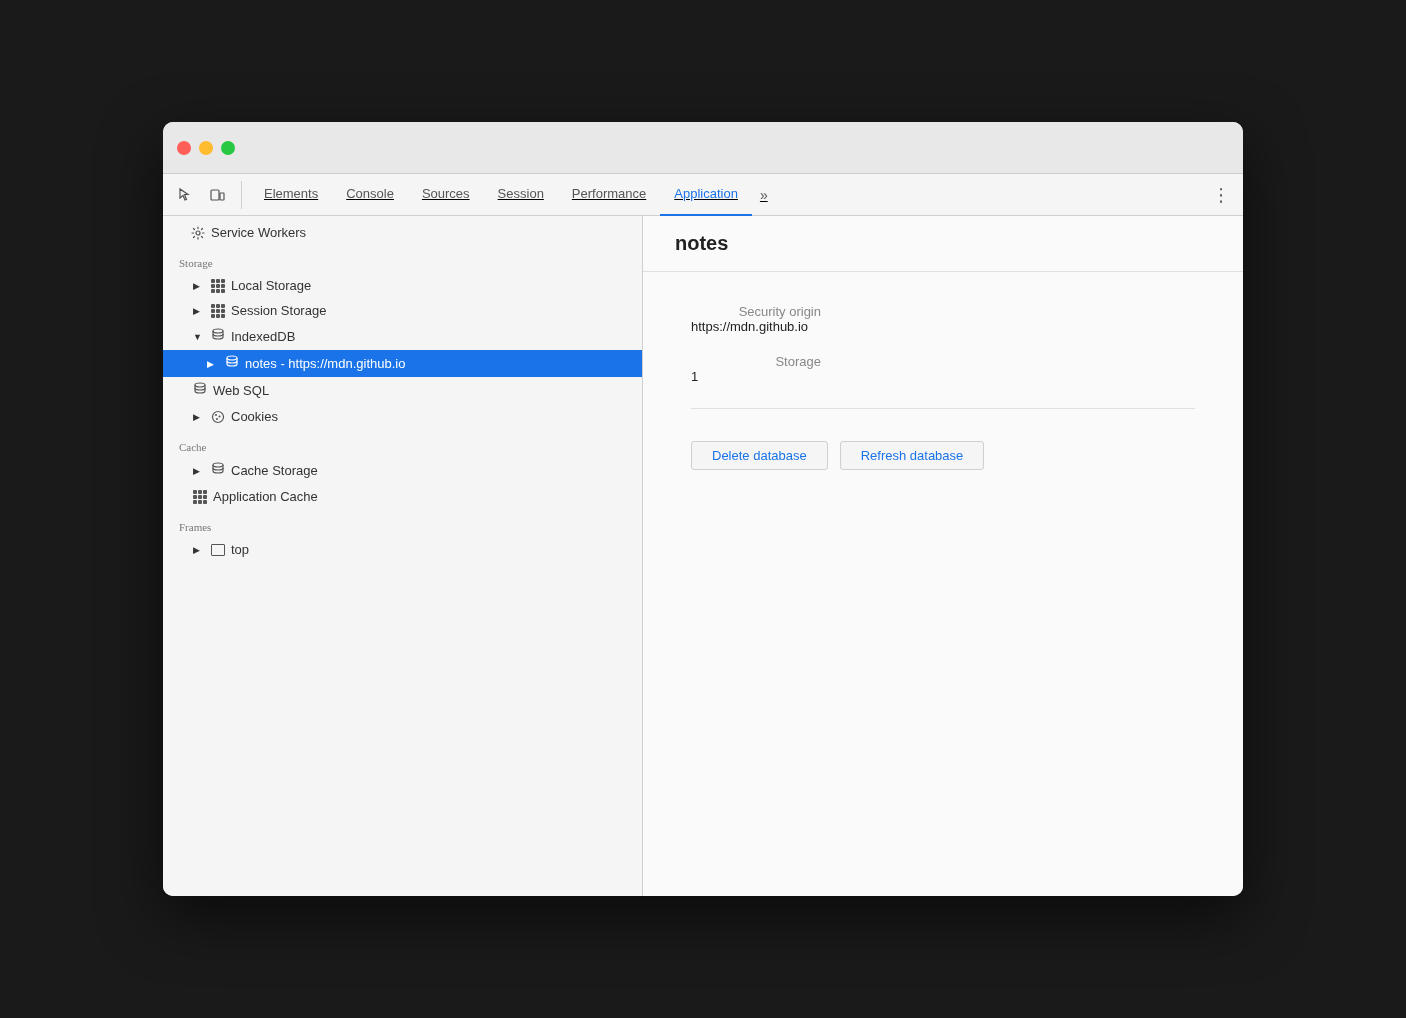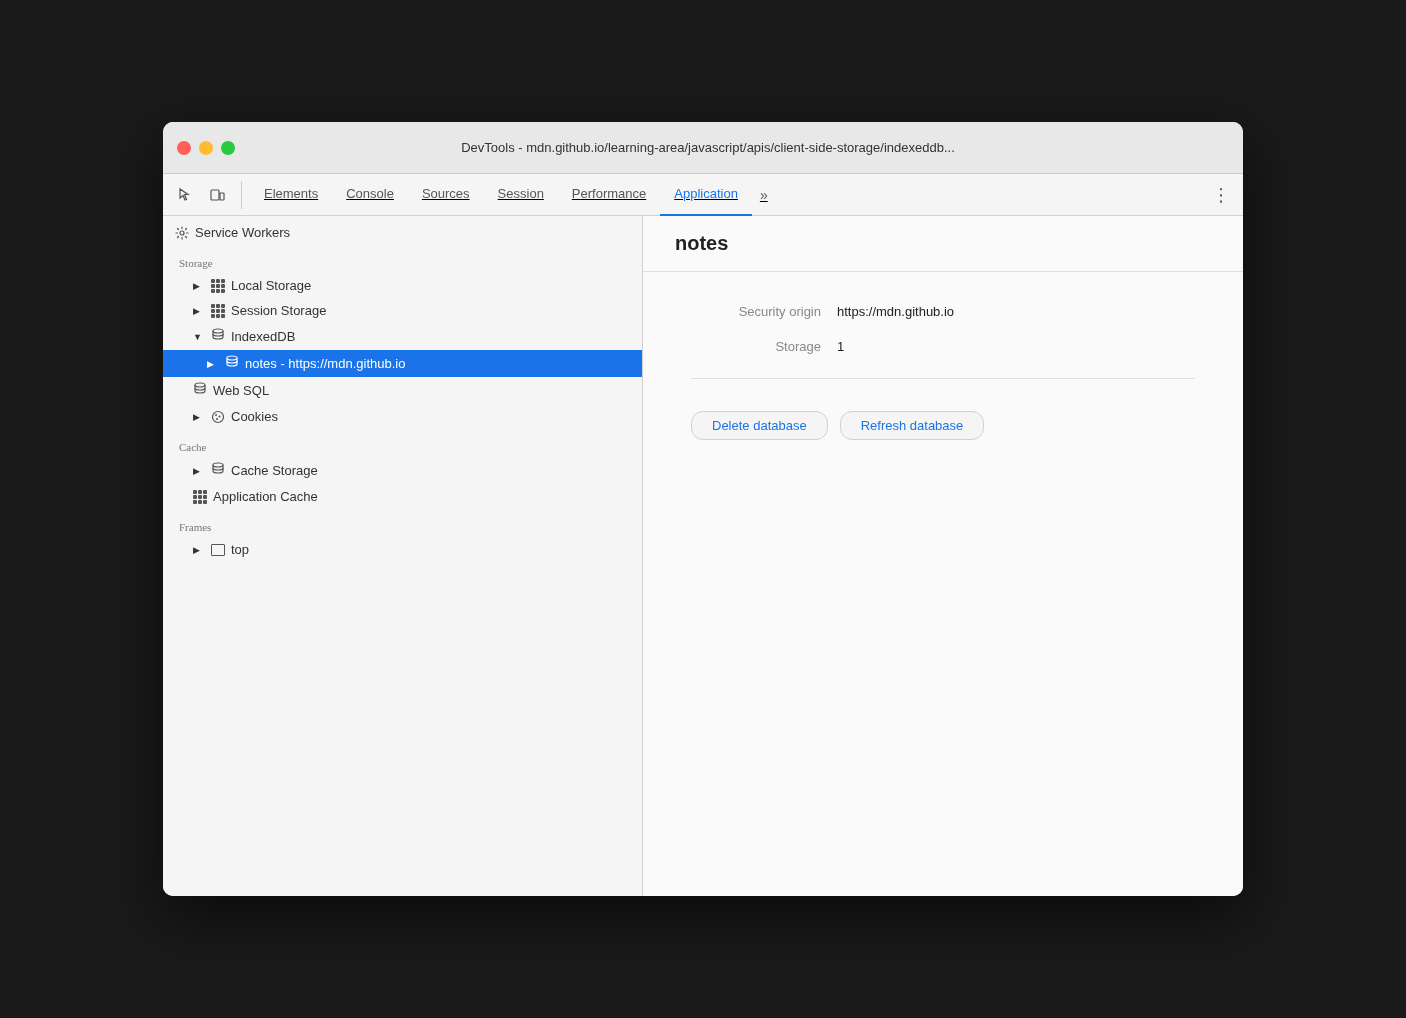--- a/index.html
+++ b/index.html
@@ -123,21 +123,21 @@
     .sidebar {
       width: 480px;
       background: #f5f5f5;
       border-right: 1px solid #d0d0d0;
       overflow-y: auto;
       padding-top: 4px;
     }
     .sidebar-item {
       display: flex;
       align-items: center;
-      padding: 5px 8px 5px 12px;
+      padding: 5px 8px 5px 28px;
       font-size: 13px;
       color: #333;
       cursor: pointer;
       gap: 6px;
     }
     .sidebar-item.active {
       background: #1a73e8;
       color: white;
     }
     .sidebar-section-label {
@@ -166,20 +166,21 @@
       font-weight: 700;
       color: #222;
     }
     .panel-body {
       padding: 32px 48px;
     }
     .info-row {
       display: flex;
       align-items: baseline;
       margin-bottom: 20px;
+      flex-direction: column;
     }
     .info-label {
       font-size: 13px;
       color: #888;
       width: 130px;
       text-align: right;
       margin-right: 16px;
     }
     .info-value {
       font-size: 13px;
@@ -190,41 +191,40 @@
       border-top: 1px solid #e0e0e0;
       margin: 24px 0;
     }
     .actions {
       display: flex;
       gap: 12px;
       margin-top: 32px;
     }
     .btn {
       padding: 6px 20px;
-      border-radius: 12px;
+      border-radius: 3px;
       border: 1px solid #d0d0d0;
       background: #f5f5f5;
       font-size: 13px;
       cursor: pointer;
       color: #1a73e8;
       font-weight: 500;
     }
   </style>
 </head>
 <body>
 
 <div class="window">
 
   <div class="title-bar">
     <div class="traffic-lights">
       <div class="traffic-light close"></div>
       <div class="traffic-light minimize"></div>
       <div class="traffic-light maximize"></div>
     </div>
-    <span class="title-text">DevTools - mdn.github.io/learning-area/javascript/apis/client-side-storage/indexeddb...</span>
   </div>
 
   <div class="toolbar">
     <div class="toolbar-icons">
       <button class="toolbar-icon-btn">
         <svg width="16" height="16" viewBox="0 0 16 16" fill="none">
           <path d="M3 2L3 11L6 8.5L8 13L9.5 12.5L7.5 7.5L11 7.5Z" stroke="#555" stroke-width="1.2" fill="none"></path>
         </svg>
       </button>
       <button class="toolbar-icon-btn">

